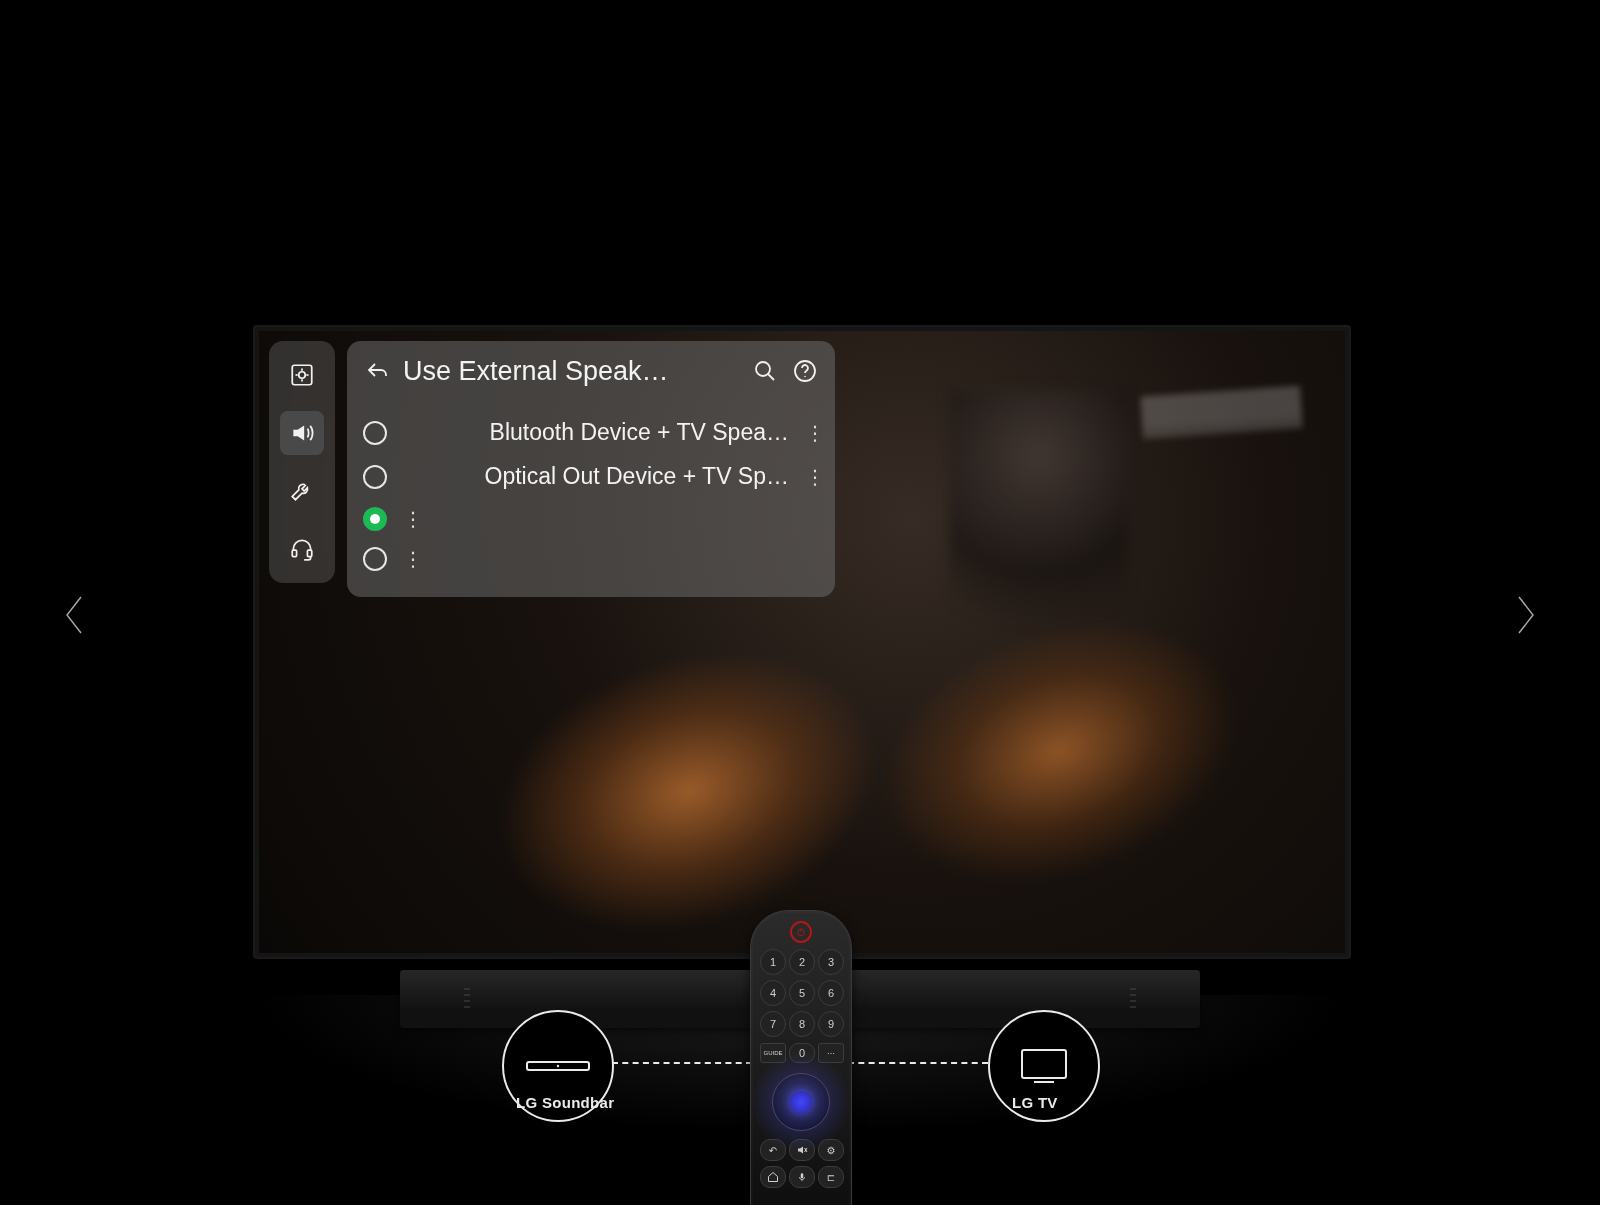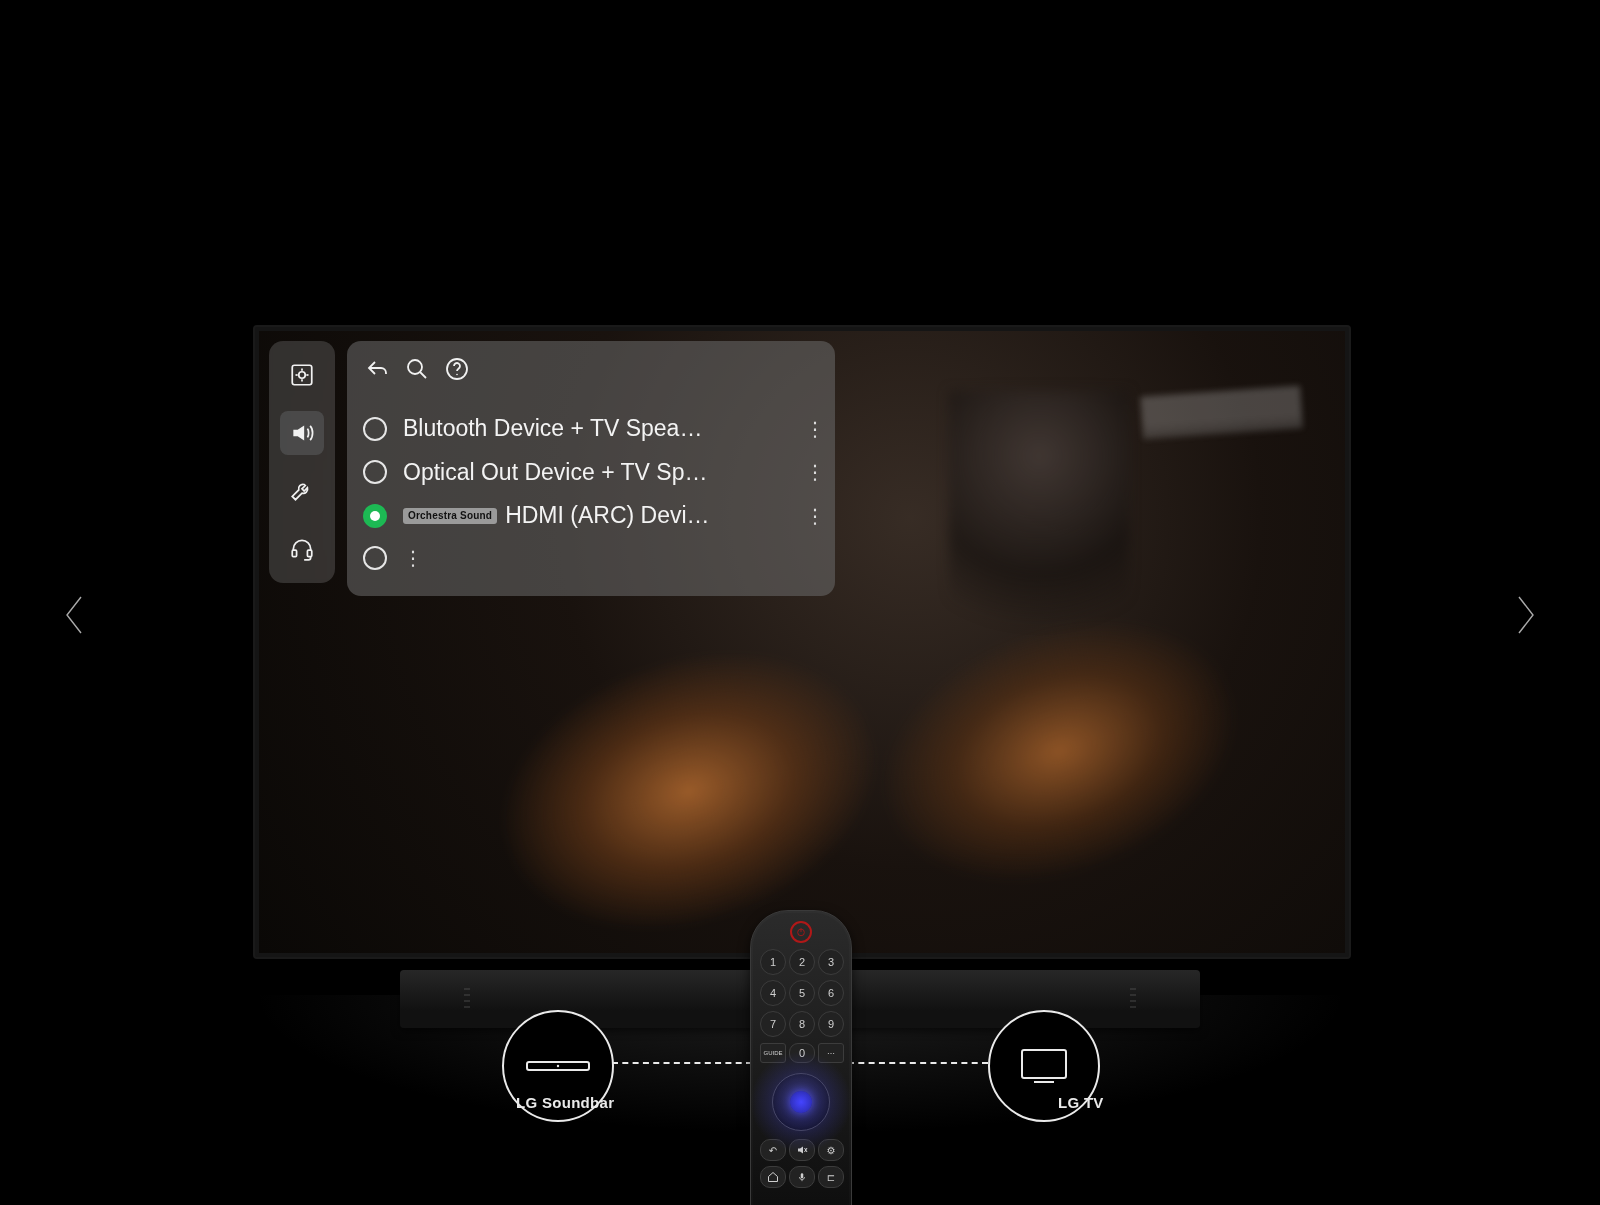--- a/index.html
+++ b/index.html
@@ -170,20 +170,21 @@
     content: "";
     position: absolute; inset: 5px; background: #fff; border-radius: 50%;
   }
   .option-body {
     flex: 1;
     display: flex;
     align-items: center;
     gap: 8px;
     white-space: nowrap;
     overflow: hidden;
+    justify-content: flex-end;
   }
   .option-label {
     overflow: hidden;
     text-overflow: ellipsis;
     font-size: 23px;
   }
   .badge {
     font-size: 10px;
     background: #9a9a9a;
     color: #111;
@@ -243,21 +244,21 @@
   .label-circle svg { stroke: #eaeaea; fill: none; stroke-width: 2; }
   .label-text {
     position: absolute;
     color: #eaeaea;
     font-size: 15px;
     font-weight: 600;
     letter-spacing: 0.3px;
     white-space: nowrap;
   }
   .label-text.left { left: 516px; top: 1094px; text-align: center; }
-  .label-text.right { left: 1012px; top: 1094px; margin-left: 46px; }
+  .label-text.right { left: 1012px; top: 1094px; }
 
   
   .dash {
     position: absolute;
     top: 1062px;
     height: 0;
     border-top: 2px dashed #eaeaea;
   }
   .dash.left { left: 612px; width: 140px; }
   .dash.right { left: 848px; width: 140px; }
@@ -407,20 +408,21 @@
     </div>
 
     <div class="panel">
       <div class="panel-header">
         <div class="hicon">
           <svg viewBox="0 0 24 24">
             <path d="M10 5l-6 6 6 6"></path>
               <path d="M4 11h12a5 5 0 0 1 5 5v1"></path>
           </svg>
         </div>
+        <div class="title">Use External Speak…</div>
         <div class="hicon">
           <svg viewBox="0 0 24 24">
             <circle cx="10" cy="10" r="7"></circle>
               <line x1="15" y1="15" x2="21" y2="21"></line>
           </svg>
         </div>
         <div class="hicon">
           <svg viewBox="0 0 24 24">
             <circle cx="12" cy="12" r="10"></circle>
             <path d="M9 9a3 3 0 1 1 4.5 2.6C12.5 12.5 12 13 12 14"></path>
@@ -440,24 +442,20 @@
       <div class="option">
         <div class="radio"></div>
         <div class="option-body">
           <span class="option-label">Optical Out Device + TV Sp…</span>
         </div>
         <div class="option-more">⋮</div>
       </div>
 
       <div class="option">
         <div class="radio selected"></div>
-        <div class="option-body">
-          <span class="badge">Orchestra Sound</span>
-          <span class="option-label">HDMI (ARC) Devi…</span>
-        </div>
         <div class="option-more">⋮</div>
       </div>
 
       <div class="option">
         <div class="radio"></div>
         <div class="option-more">⋮</div>
       </div>
     </div>
   </div>
 </div>

